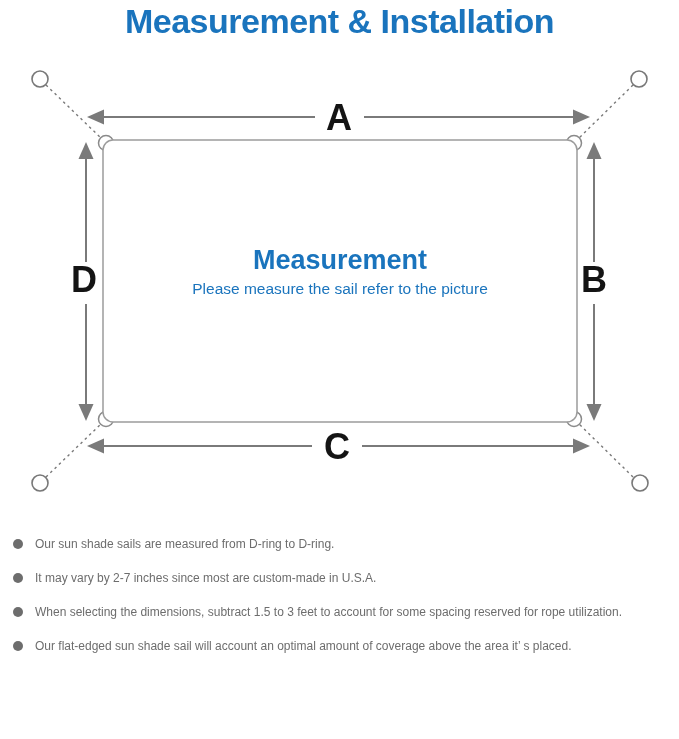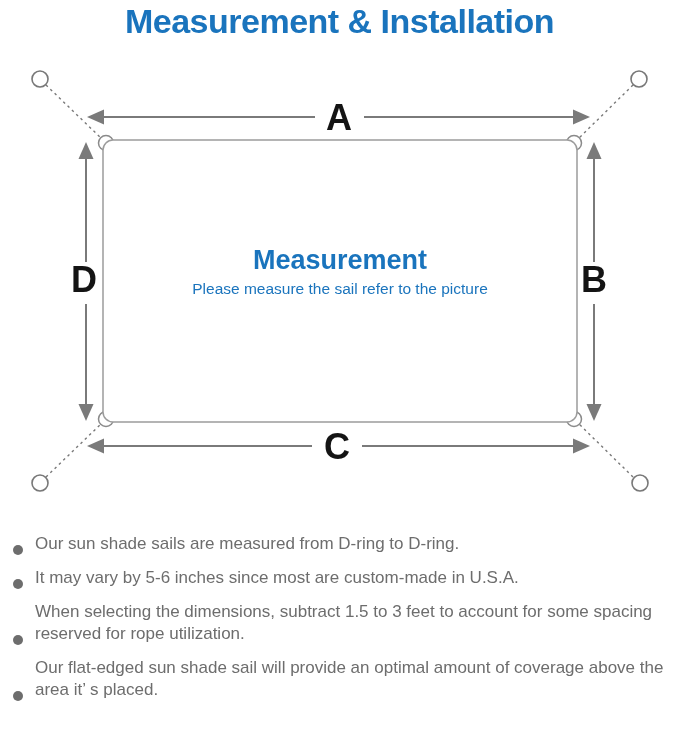--- a/index.html
+++ b/index.html
@@ -53,24 +53,24 @@
     fill: #1a74bd;
   }
   .notes {
     position: absolute;
     top: 533px;
     left: 13px;
     width: 655px;
   }
   .note {
     display: flex;
-    align-items: flex-end;
+    align-items: flex-start;
     margin-bottom: 12px;
     color: #6d6d6d;
-    font-size: 17px;
+    font-size: 12px;
     line-height: 22px;
   }
   .note .dot {
     flex: 0 0 auto;
     width: 10px;
     height: 10px;
     border-radius: 50%;
     background: #6d6d6d;
     margin: 6px 12px 0 0;
   }
@@ -146,25 +146,25 @@
     <text class="center-caption" x="340" y="239" text-anchor="middle">Please measure the sail refer to the picture</text>
   </svg>
 
   <div class="notes">
     <div class="note">
       <span class="dot"></span>
       <span class="note-text">Our sun shade sails are measured from D-ring to D-ring.</span>
     </div>
     <div class="note">
       <span class="dot"></span>
-      <span class="note-text">It may vary by 5-6 inches since most are custom-made in U.S.A.</span>
+      <span class="note-text">It may vary by 2-7 inches since most are custom-made in U.S.A.</span>
     </div>
     <div class="note">
       <span class="dot"></span>
       <span class="note-text">When selecting the dimensions, subtract 1.5 to 3 feet to account for some spacing reserved for rope utilization.</span>
     </div>
     <div class="note">
       <span class="dot"></span>
-      <span class="note-text">Our flat-edged sun shade sail will provide an optimal amount of coverage above the area it’ s placed.</span>
+      <span class="note-text">Our flat-edged sun shade sail will account an optimal amount of coverage above the area it’ s placed.</span>
     </div>
   </div>
 
 </div>
 
 </body></html>

